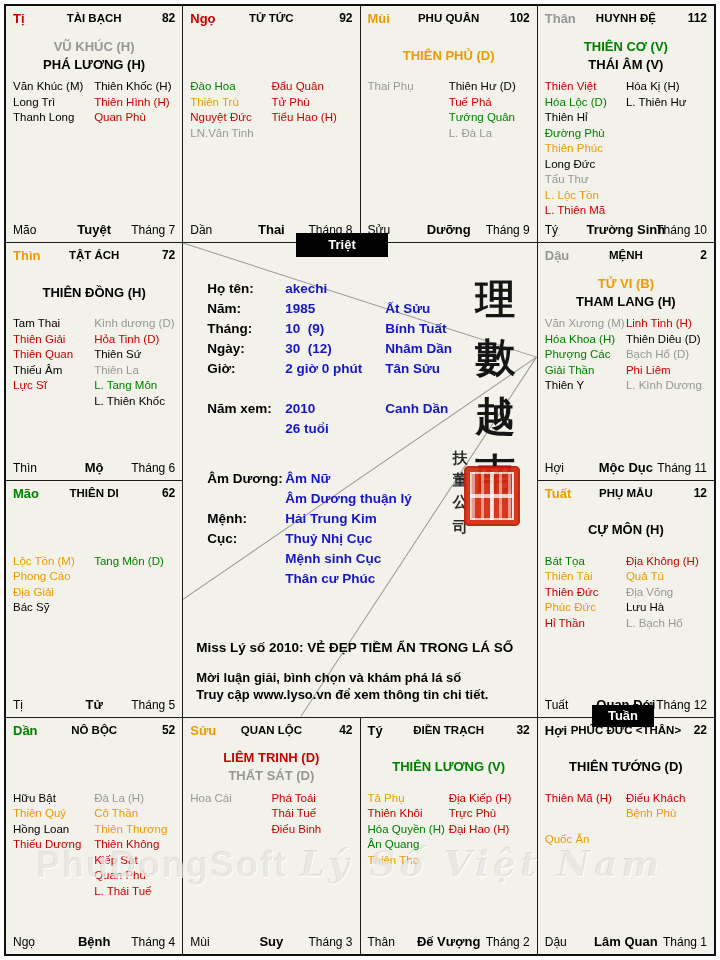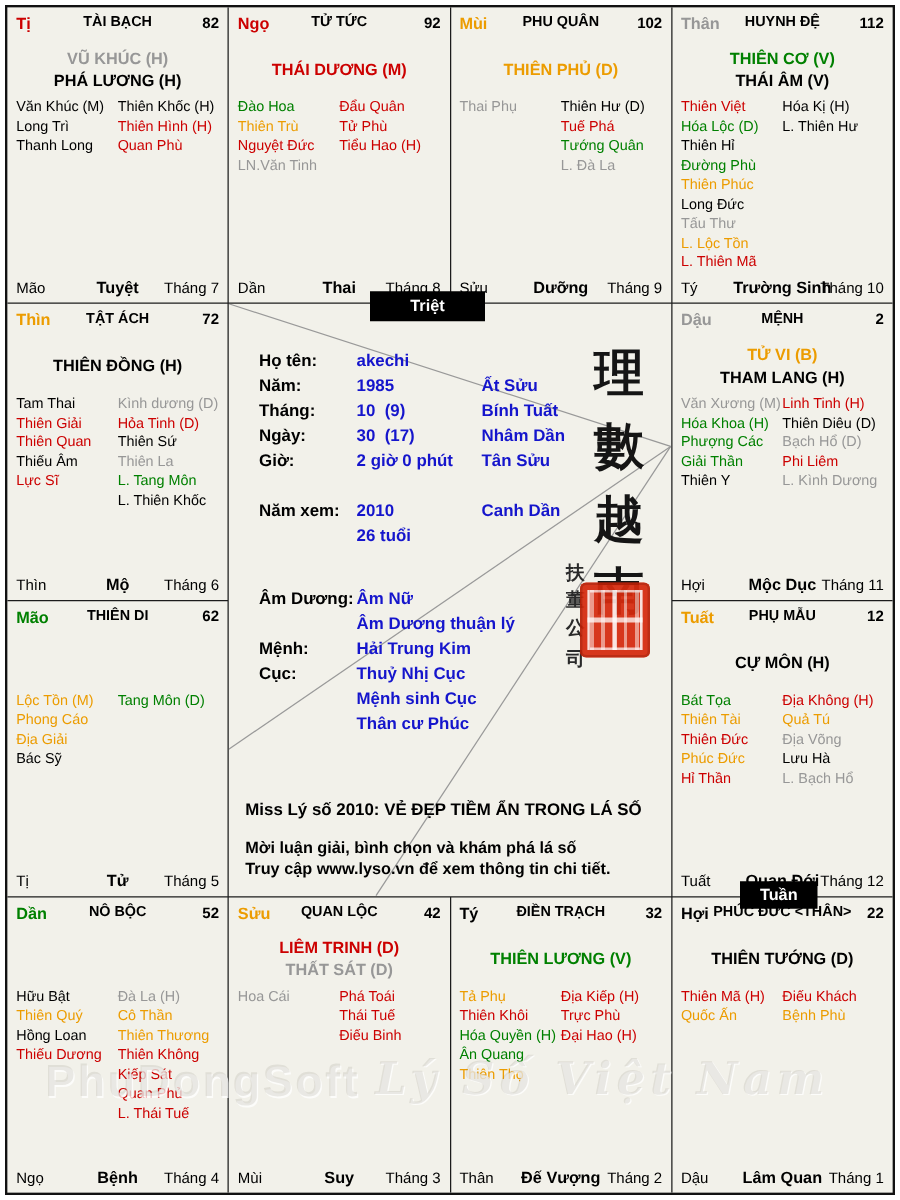--- a/index.html
+++ b/index.html
@@ -81,21 +81,21 @@
         <line x1="354" y1="114" x2="118" y2="473" stroke="#999999" stroke-width="1"></line>
       </svg>
       <div id="info-rows">
           <span class="ilabel" style="color: rgb(0, 0, 0); top: 38px;">Họ tên:</span>
           <span class="ivalue" style="color: rgb(21, 21, 204); top: 38px;">akechi</span>
           <span class="ilabel" style="color: rgb(0, 0, 0); top: 58px;">Năm:</span>
           <span class="ivalue" style="color: rgb(21, 21, 204); top: 58px;">1985</span>
           <span class="ilabel" style="color: rgb(0, 0, 0); top: 78px;">Tháng:</span>
           <span class="ivalue" style="color: rgb(21, 21, 204); top: 78px;">10  (9)</span>
           <span class="ilabel" style="color: rgb(0, 0, 0); top: 98px;">Ngày:</span>
-          <span class="ivalue" style="color: rgb(21, 21, 204); top: 98px;">30  (17)</span>
+          <span class="ivalue" style="color: rgb(21, 21, 204); top: 98px;">30  (12)</span>
           <span class="ilabel" style="color: rgb(0, 0, 0); top: 118px;">Giờ:</span>
           <span class="ivalue" style="color: rgb(21, 21, 204); top: 118px;">2 giờ 0 phút</span>
           <span class="ilabel" style="color: rgb(0, 0, 0); top: 158px;">Năm xem:</span>
           <span class="ivalue" style="color: rgb(21, 21, 204); top: 158px;">2010</span>
           <span class="ivalue" style="color: rgb(21, 21, 204); top: 178px;">26 tuổi</span>
           <span class="ilabel" style="color: rgb(0, 0, 0); top: 228px;">Âm Dương:</span>
           <span class="ivalue" style="color: rgb(21, 21, 204); top: 228px;">Âm Nữ</span>
           <span class="ivalue" style="color: rgb(21, 21, 204); top: 248px;">Âm Dương thuận lý</span>
           <span class="ilabel" style="color: rgb(0, 0, 0); top: 268px;">Mệnh:</span>
           <span class="ivalue" style="color: rgb(21, 21, 204); top: 268px;">Hải Trung Kim</span>
@@ -151,23 +151,20 @@
           <span class="fs" style="color: rgb(0, 0, 0);">Tuyệt</span>
           <span class="fm" style="color: rgb(0, 0, 0);">Tháng 7</span>
         </div>
       </div>
       <div class="cell" style="grid-area: 1 / 2;">
         <div class="cell-header">
           <span class="branch" style="color: rgb(204, 0, 0);">Ngọ</span>
           <span class="pname" style="color: rgb(0, 0, 0);">TỬ TỨC</span>
           <span class="pnum" style="color: rgb(0, 0, 0);">92</span>
         </div>
-        <div class="main-stars">
-          <div class="main-star" style="color: rgb(204, 0, 0);">THÁI DƯƠNG (M)</div>
-        </div>
         <div class="col-left">
           <div class="sub" style="color: rgb(0, 128, 0);">Đào Hoa</div>
           <div class="sub" style="color: rgb(236, 156, 0);">Thiên Trù</div>
           <div class="sub" style="color: rgb(204, 0, 0);">Nguyệt Đức</div>
           <div class="sub" style="color: rgb(151, 151, 151);">LN.Văn Tinh</div>
         </div>
         <div class="col-right">
           <div class="sub" style="color: rgb(204, 0, 0);">Đẩu Quân</div>
           <div class="sub" style="color: rgb(204, 0, 0);">Tử Phù</div>
           <div class="sub" style="color: rgb(204, 0, 0);">Tiểu Hao (H)</div>
@@ -427,21 +424,21 @@
         <div class="cell-header">
           <span class="branch" style="color: rgb(0, 0, 0);">Hợi</span>
           <span class="pname" style="color: rgb(0, 0, 0);">PHÚC ĐỨC &lt;THÂN&gt;</span>
           <span class="pnum" style="color: rgb(0, 0, 0);">22</span>
         </div>
         <div class="main-stars">
           <div class="main-star" style="color: rgb(0, 0, 0);">THIÊN TƯỚNG (D)</div>
         </div>
         <div class="col-left">
           <div class="sub" style="color: rgb(204, 0, 0);">Thiên Mã (H)</div>
-          <div class="sub" style="color: rgb(236, 156, 0);">Quốc Ấn</div>
+          <div class="sub" style="color: rgb(236, 156, 0); margin-top: 26px;">Quốc Ấn</div>
         </div>
         <div class="col-right">
           <div class="sub" style="color: rgb(204, 0, 0);">Điếu Khách</div>
           <div class="sub" style="color: rgb(236, 156, 0);">Bệnh Phù</div>
         </div>
         <div class="cell-footer">
           <span class="fb" style="color: rgb(0, 0, 0);">Dậu</span>
           <span class="fs" style="color: rgb(0, 0, 0);">Lâm Quan</span>
           <span class="fm" style="color: rgb(0, 0, 0);">Tháng 1</span>
         </div>

